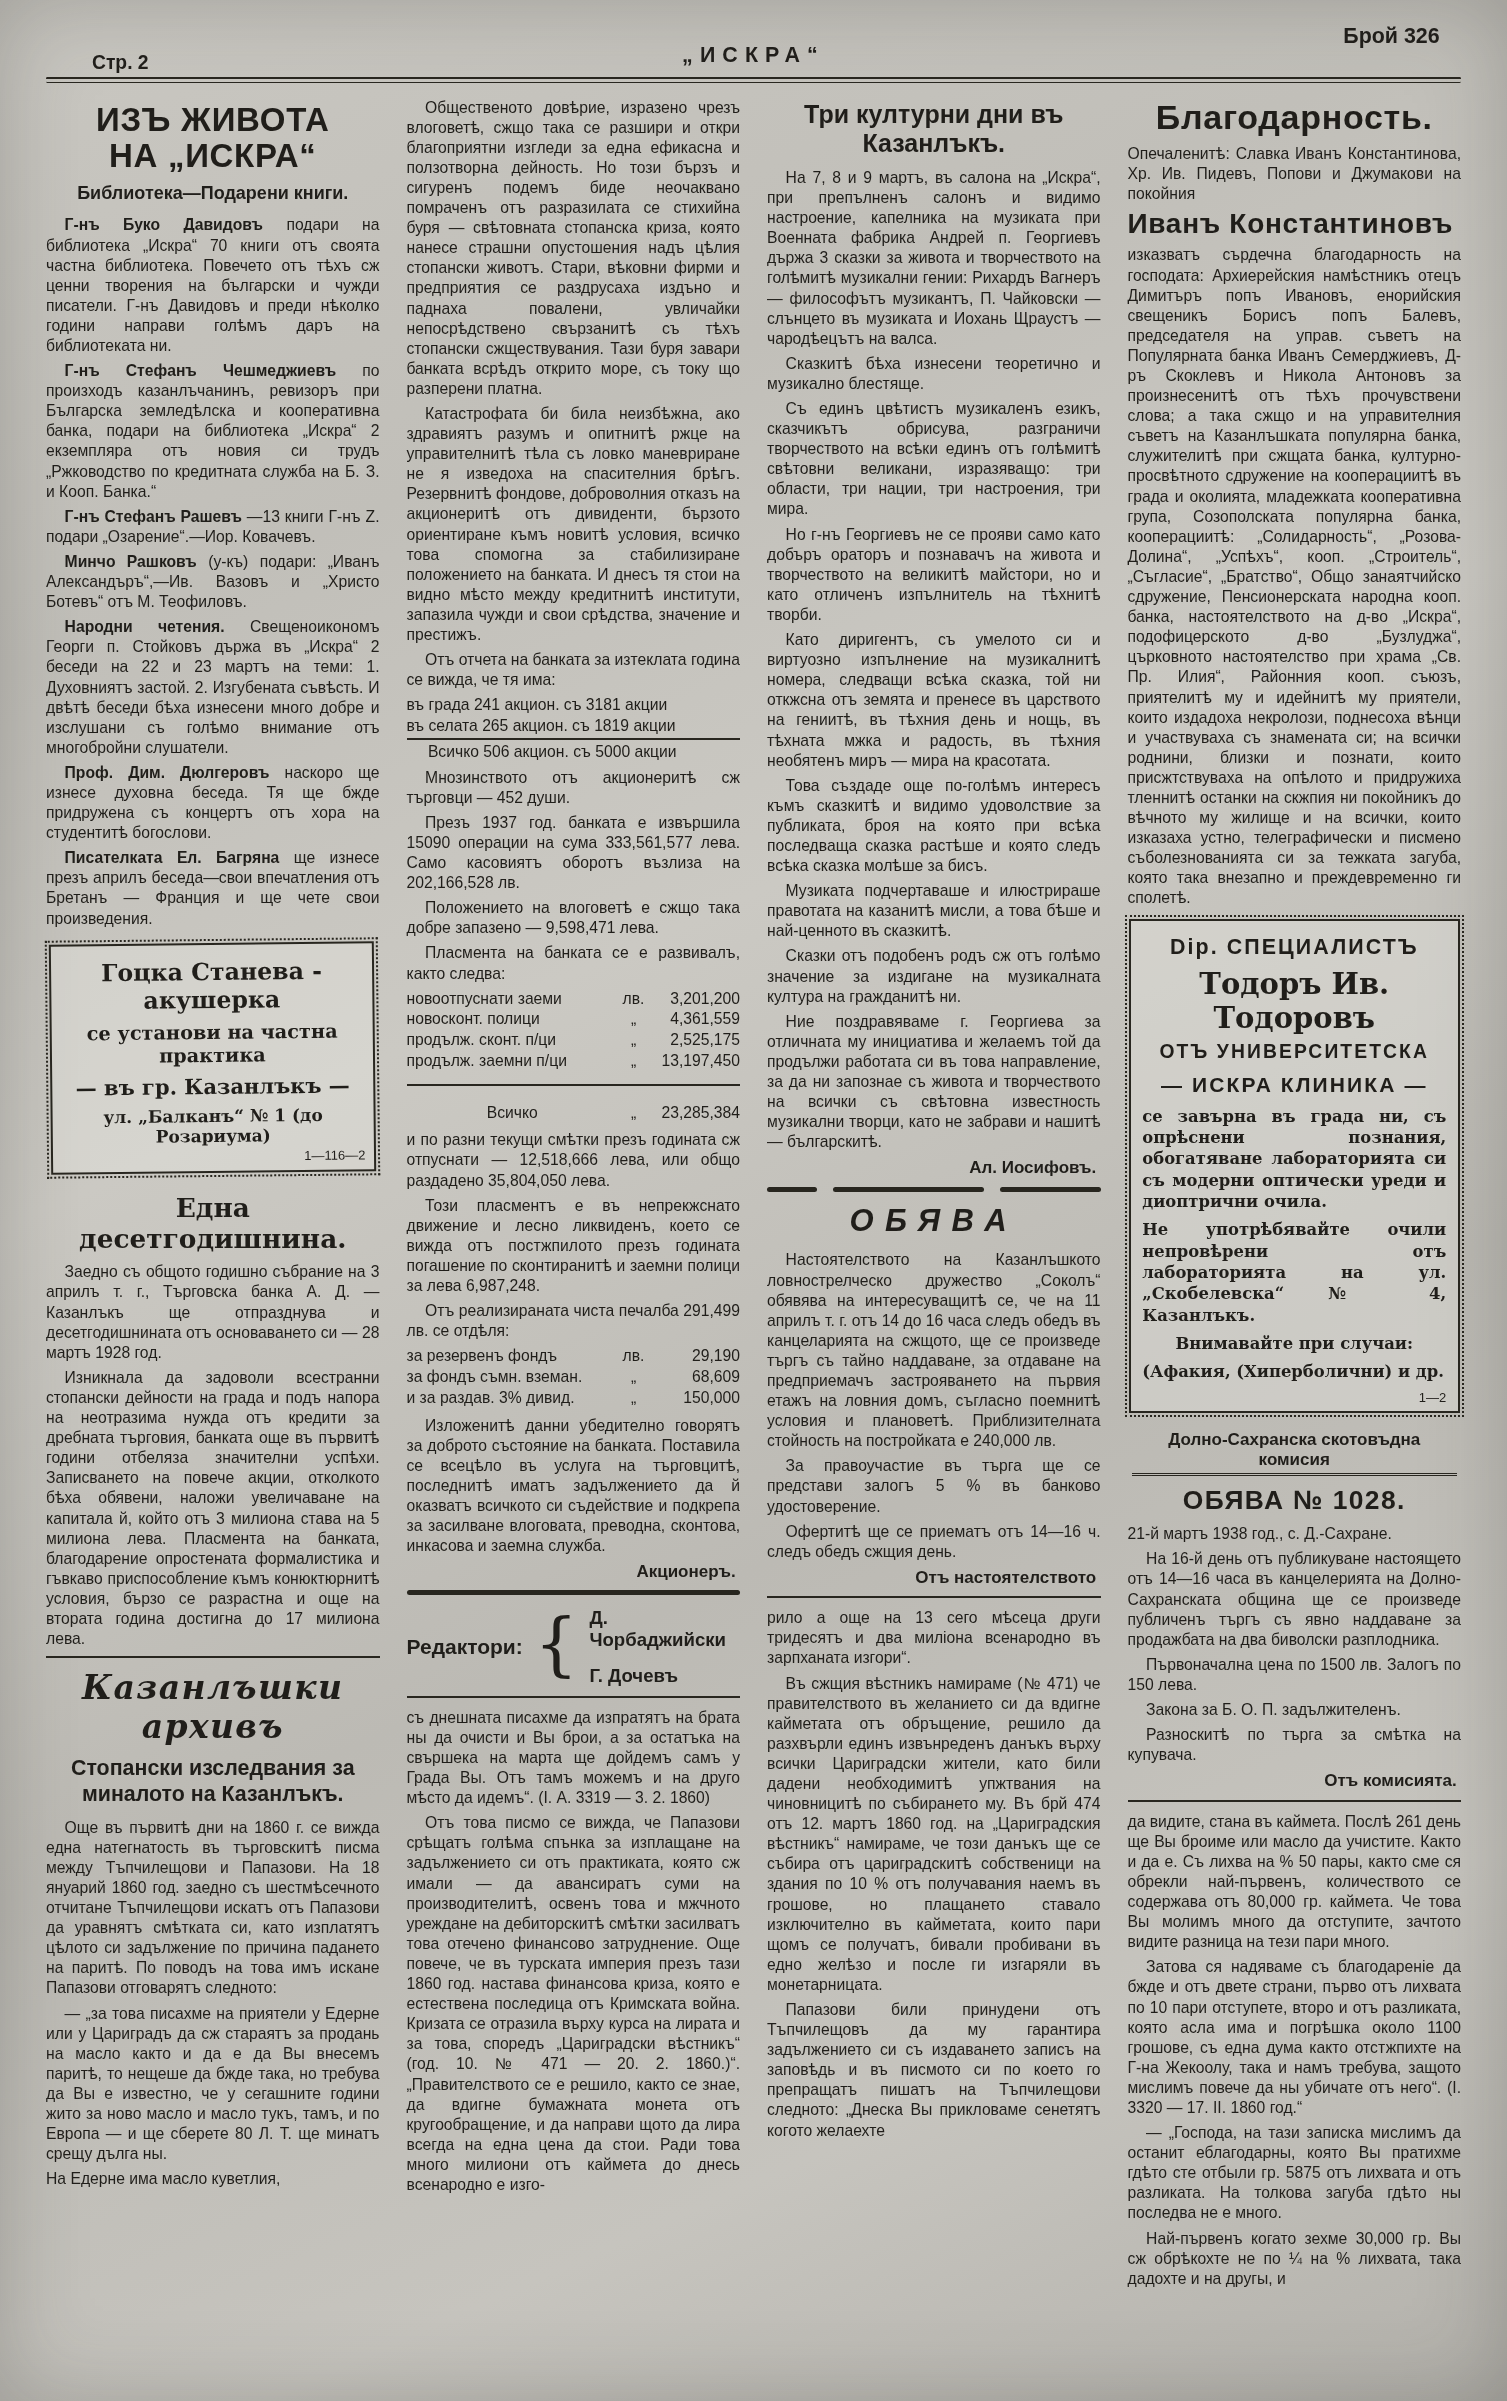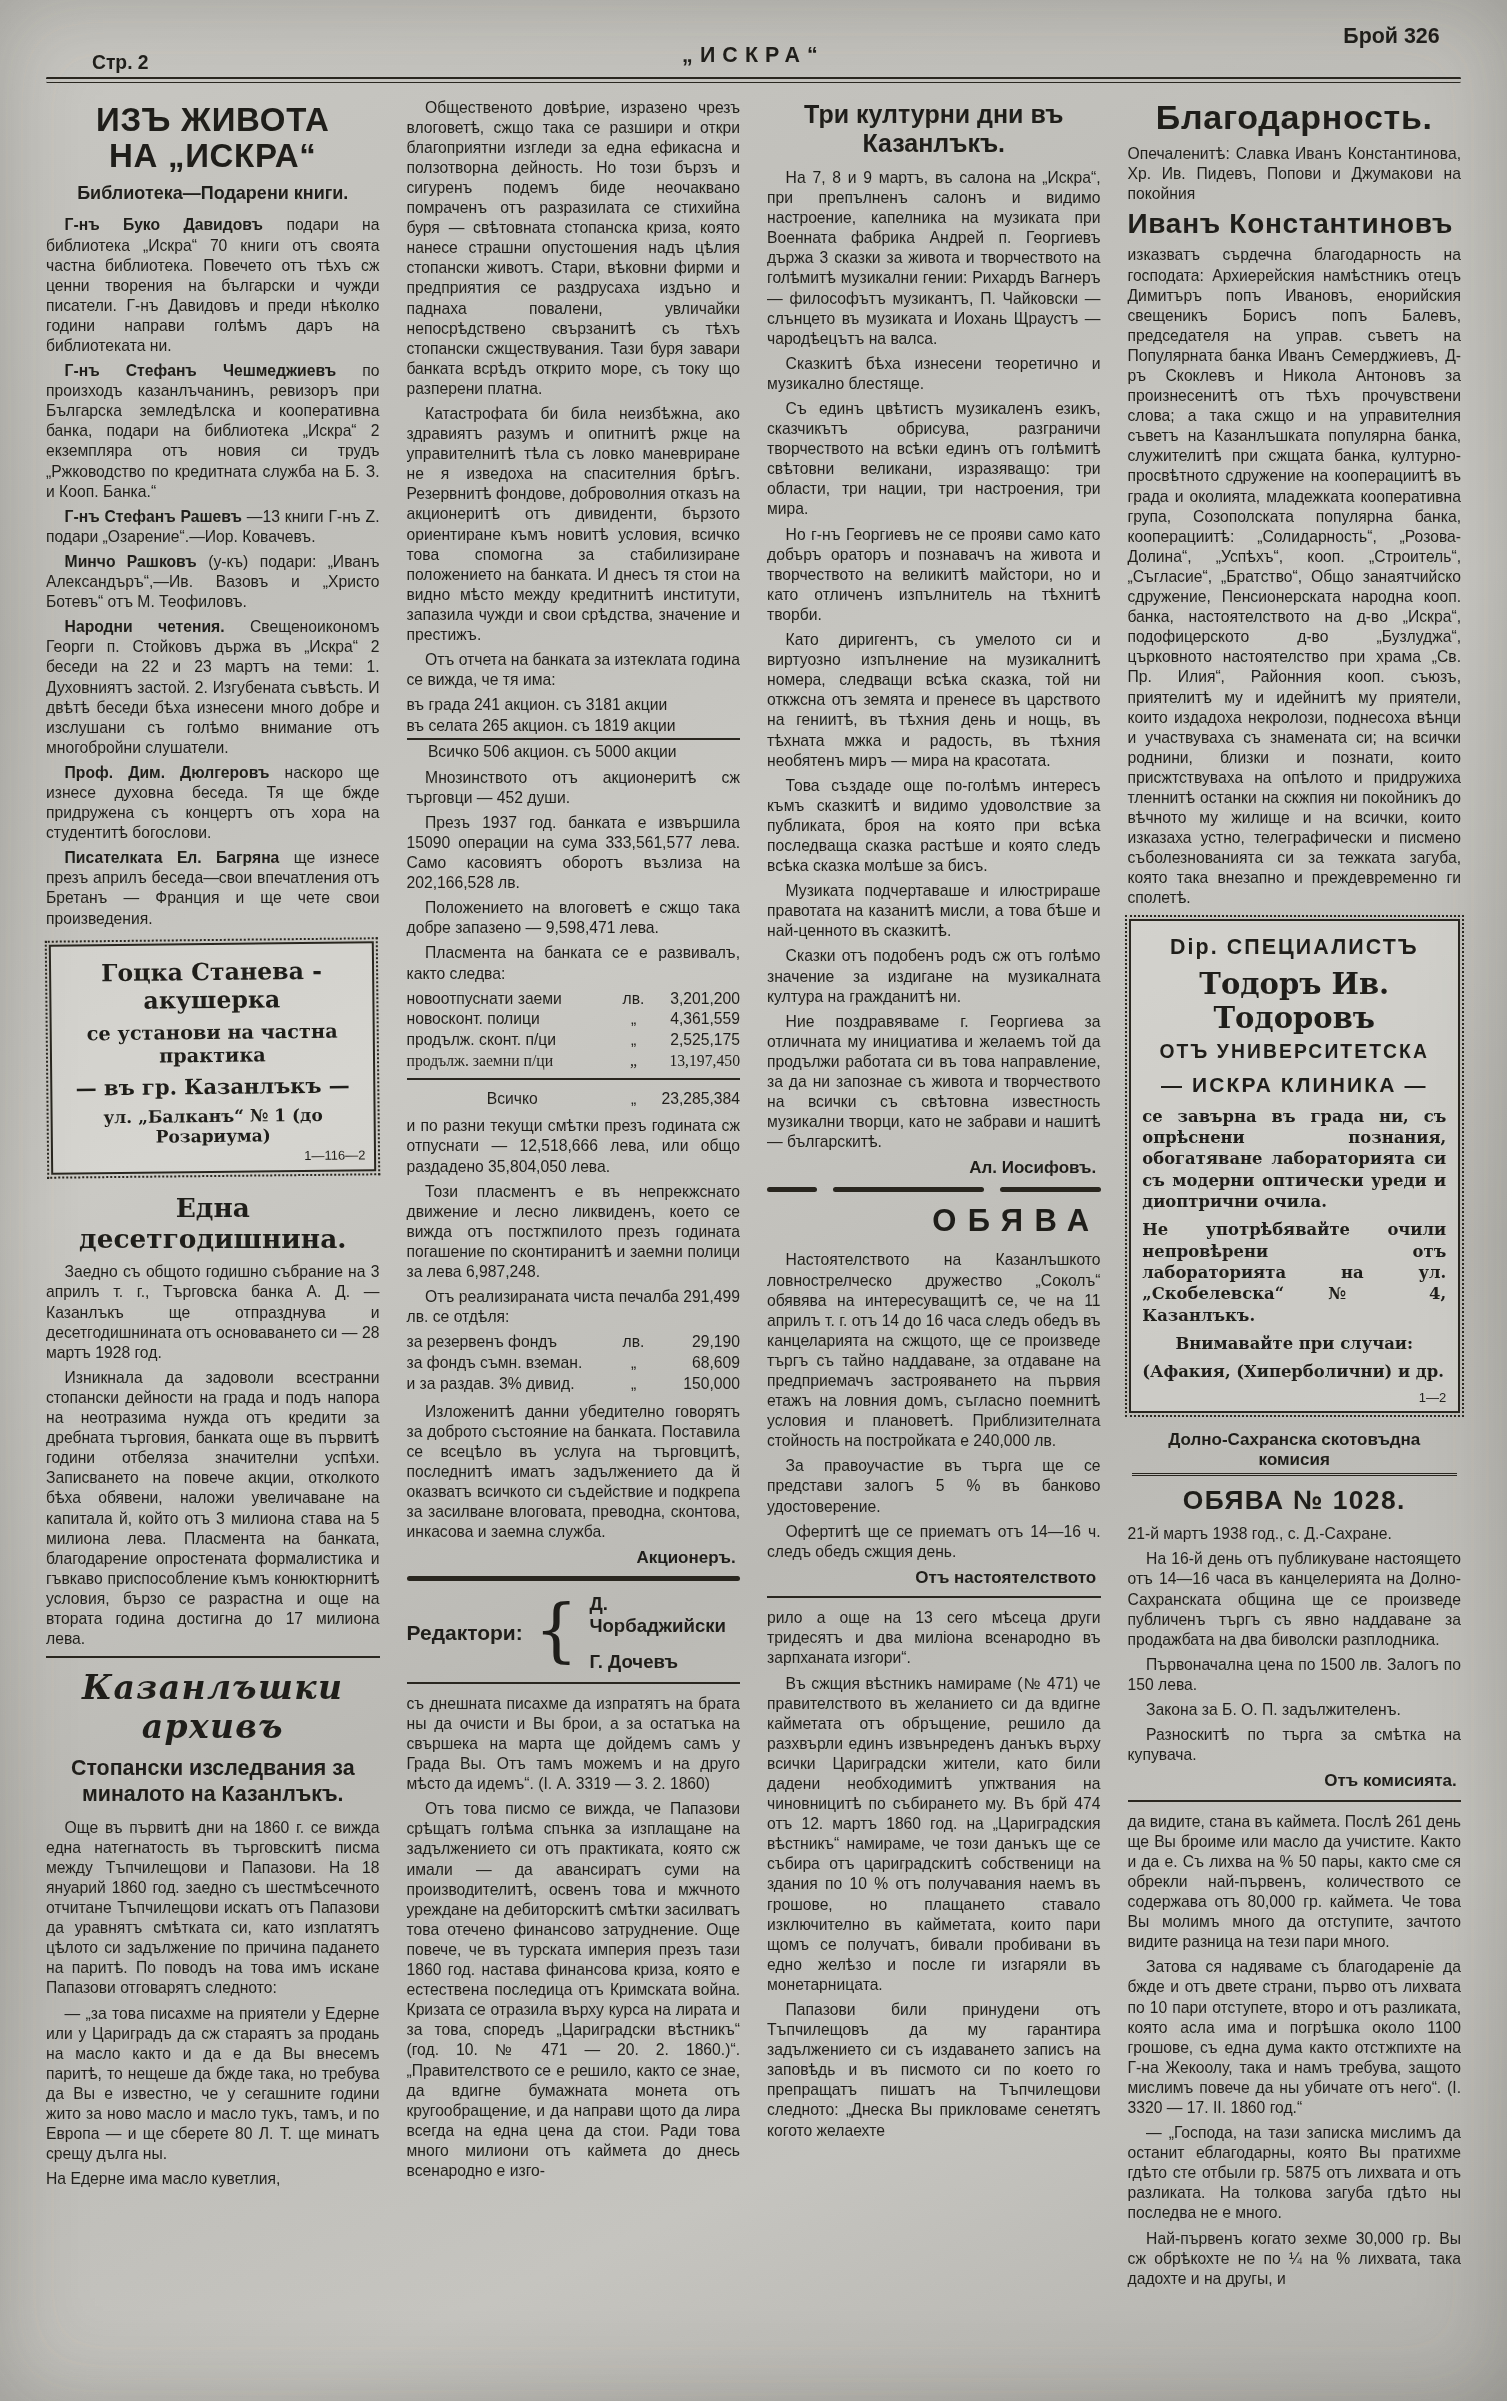--- a/index.html
+++ b/index.html
@@ -31,39 +31,39 @@
   p.body { font-size:15.7px; line-height:1.28; text-align:justify; margin:0 0 5px; text-indent:18.6px; }
   p.body.noind { text-indent:0; }
   .lead { font-weight:700; }
 
   .h-main  { font-weight:900; font-size:33px; line-height:1.1; text-align:center; margin:4.3px 0 8.6px; letter-spacing:0.7px; }
   .h-sub   { font-weight:700; font-size:18px; text-align:center; margin:0 0 11.4px; }
   .h-decade{ font-family:"DejaVu Serif",serif; font-weight:700; font-size:26.4px; text-align:center; margin:5.7px 0 8.6px; }
   .h-culture{ font-weight:800; font-size:25px; line-height:1.15; text-align:center; margin:2.9px 0 10px; }
   .h-thanks{ font-weight:900; font-size:34px; text-align:center; margin:0 0 7.1px; letter-spacing:0.7px; }
   .h-name  { font-weight:900; font-size:28px; line-height:1.1; margin:2.9px 0 5.7px; text-align:left; letter-spacing:0.7px; }
-  .h-obyava{ font-weight:900; font-size:31px; text-align:right; letter-spacing:11.4px; margin:8.6px 0 11.4px; }
+  .h-obyava{ font-weight:900; font-size:31px; text-align:center; letter-spacing:11.4px; margin:8.6px 0 11.4px;font-style:italic; }
   .h-org   { font-weight:800; font-size:17px; text-align:center; padding-bottom:3.6px; border-bottom:3.6px double #28261f; margin:7.1px 4.3px 8.6px; }
   .h-obyava2{ font-weight:800; font-size:26.4px; text-align:center; letter-spacing:1.4px; margin:0 0 8.6px; }
   .h-archive{ font-family:"DejaVu Serif",serif; font-style:italic; font-weight:700; font-size:33px; text-align:center; margin:7.1px 0 10px; letter-spacing:1.4px; }
   .h-archsub{ font-weight:800; font-size:21.4px; line-height:1.2; text-align:center; margin:0 0 10px; }
 
   .sig { text-align:right; font-weight:700; font-size:17px; margin:5.7px 4.3px 8.6px; }
 
   .acct { margin:1.4px 0 5.7px; }
   .acct-line { font-size:15.7px; line-height:1.3; white-space:nowrap; }
   .acct-line.u { border-bottom:2.1px solid #28261f; padding-bottom:1.4px; margin-bottom:2.1px; }
   .acct-line.tot { font-weight:400; padding-left:21.4px; }
 
   .ledger { margin:1.4px 0 7.1px; }
   .ledger-row { display:flex; align-items:baseline; font-size:15.7px; line-height:1.32; }
   .ledger-row .l { flex:1 1 auto; }
   .ledger-row .c { width:31px; text-align:center; }
   .ledger-row .v { width:91px; text-align:right; }
-  .ledger-row.last { border-bottom:2.1px solid #28261f; padding-bottom:6px; margin-bottom:9px;font-family:Liberation Serif, serif; }
+  .ledger-row.last { border-bottom:2.1px solid #28261f; padding-bottom:12px; margin-bottom:17px; }
   .ledger-row.total .l { text-align:center; }
 
   .adbox { border:2.1px solid #28261f; outline:2.9px dotted #28261f; outline-offset:2.9px; background:rgba(236,234,228,.35); text-align:center; }
   .adbox1 { margin:14.3px 4.3px 18.6px; padding:13px 8.6px 7.1px; transform:rotate(-.6deg); }
   .ad1-l1 { font-family:"DejaVu Serif",serif; font-weight:700; font-size:23.6px; margin-bottom:7.1px; }
   .ad1-l2 { font-family:"DejaVu Serif",serif; font-weight:700; font-size:19.3px; margin-bottom:7.1px; }
   .ad1-l3 { font-family:"DejaVu Serif",serif; font-weight:700; font-size:21px; margin-bottom:7.1px; }
   .ad1-l4 { font-family:"DejaVu Serif",serif; font-weight:700; font-size:17px; }
   .ad-ref { text-align:right; font-size:13px; margin-top:2.9px; }
 

